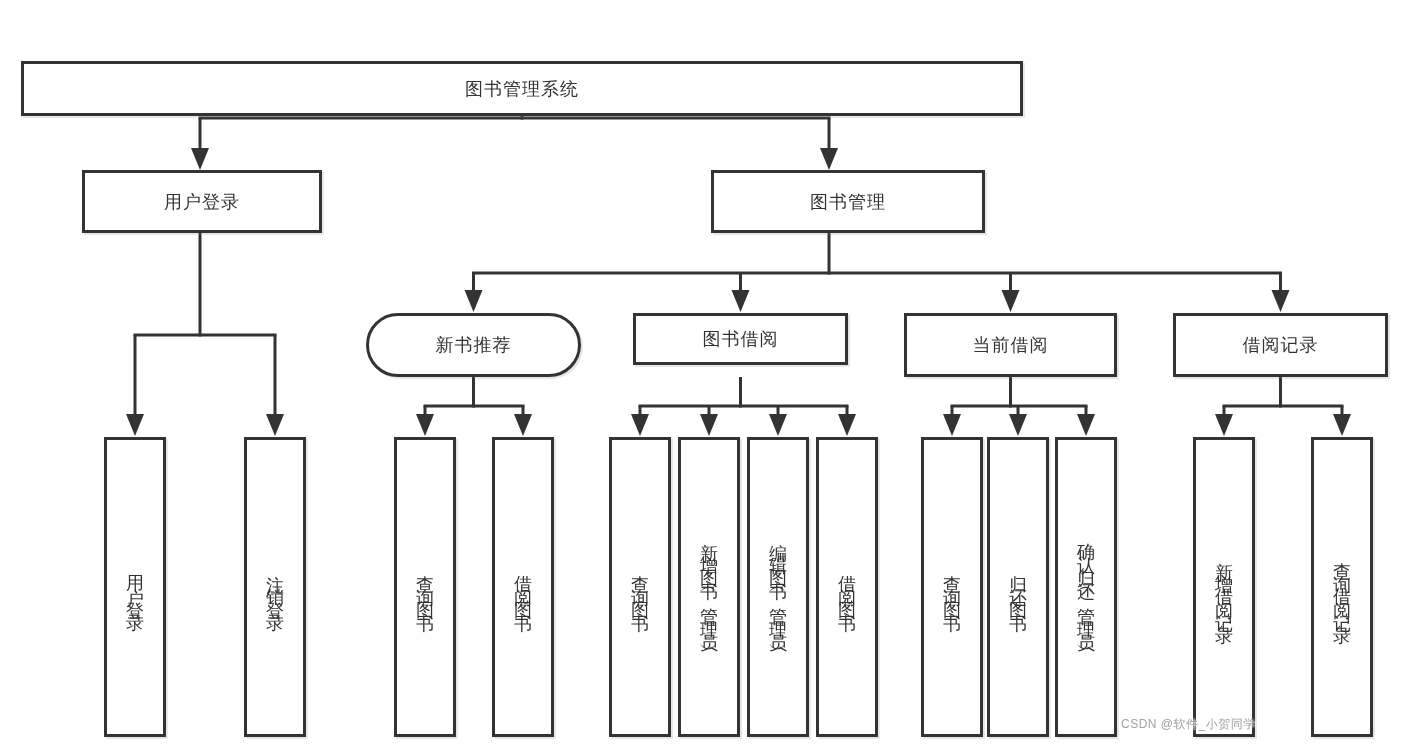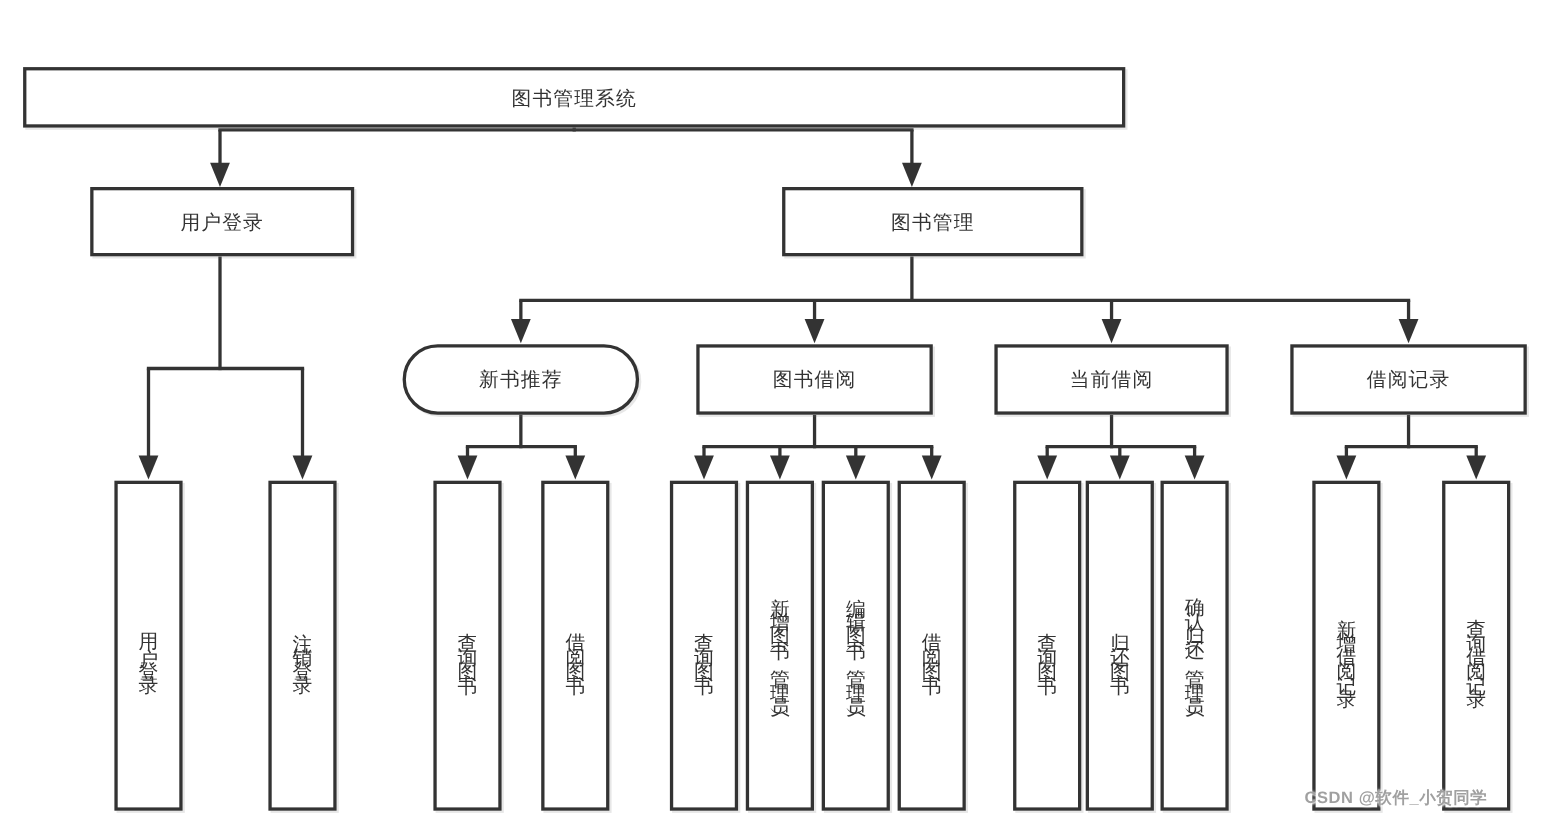--- a/index.html
+++ b/index.html
@@ -29,26 +29,25 @@
   }
   .leaf .vtext{
     writing-mode:vertical-rl;
     text-orientation:mixed;
     letter-spacing:13px;
     line-height:1;
     font-size:18px;
     white-space:nowrap;
   }
   .watermark{
-    position:absolute;left:1186px;top:716px;
-    font-size:15px;letter-spacing:0.5px;
+    position:absolute;left:1121px;top:716px;
+    font-size:12px;letter-spacing:0.5px;
     color:var(--color-watermark);
     text-shadow:0 0 3px #fff,1px 1px 2px #fff;
     white-space:nowrap;
-    font-weight:bold;
   }
 </style>
 </head>
 <body>
 
 <div class="canvas">
 
   <svg id="connectors" viewBox="0 0 1405 747" xmlns="http://www.w3.org/2000/svg">
       <line x1="522" y1="66" x2="522" y2="119.5" stroke="var(--color-line)" stroke-width="3"></line>
       <line x1="198.5" y1="118" x2="830.5" y2="118" stroke="var(--color-line)" stroke-width="3"></line>
@@ -103,21 +102,21 @@
       <line x1="1342" y1="406" x2="1342" y2="418" stroke="var(--color-line)" stroke-width="3"></line>
       <polygon points="1333,414 1351,414 1342,436" fill="var(--color-line)"></polygon>
     </svg>
 
   <div class="box" style="left:21px;top:13px;width:1002px;height:55px;margin-top:48px;">图书管理系统</div>
 
   <div class="box" style="left:82px;top:170px;width:240px;height:63px;">用户登录</div>
   <div class="box" style="left:711px;top:170px;width:274px;height:63px;">图书管理</div>
 
   <div class="box" style="left:366px;top:313px;width:215px;height:64px;border-radius:32px;">新书推荐</div>
-  <div class="box" style="left:633px;top:313px;width:215px;height:64px;">图书借阅</div>
+  <div class="box" style="left:633px;top:313px;width:215px;height:52px;">图书借阅</div>
   <div class="box" style="left:904px;top:313px;width:213px;height:64px;">当前借阅</div>
   <div class="box" style="left:1173px;top:313px;width:215px;height:64px;">借阅记录</div>
 
   <div class="box leaf" style="left:104px;top:437px;width:62px;height:300px;">
     <span class="vtext">用户登录</span>
     </div>
   <div class="box leaf" style="left:244px;top:437px;width:62px;height:300px;">
     <span class="vtext">注销登录</span>
     </div>
 

